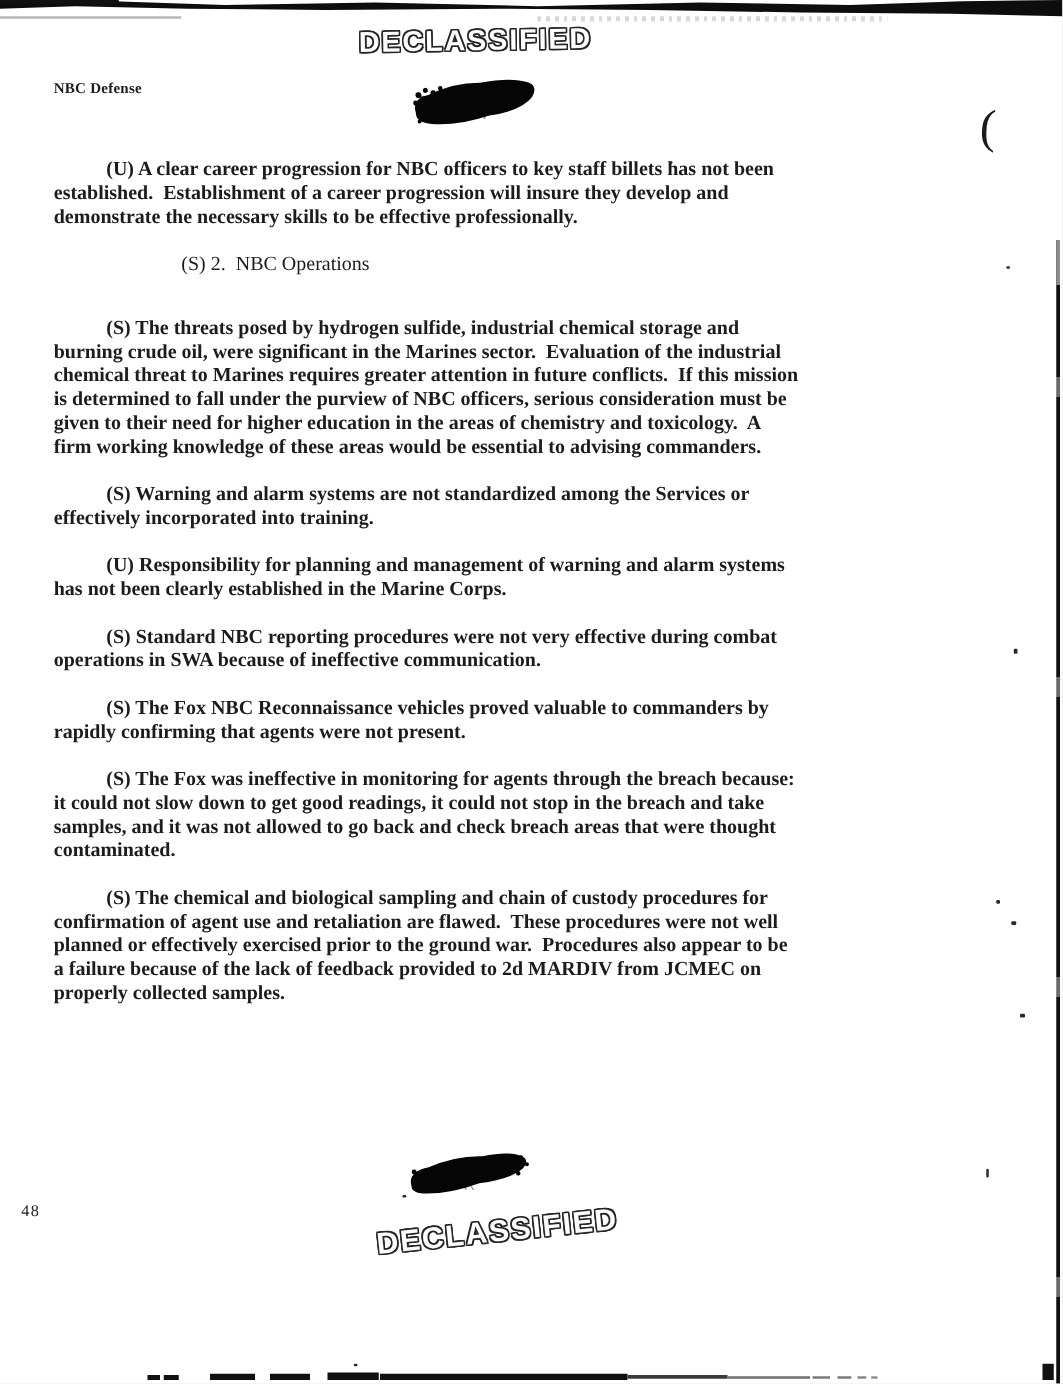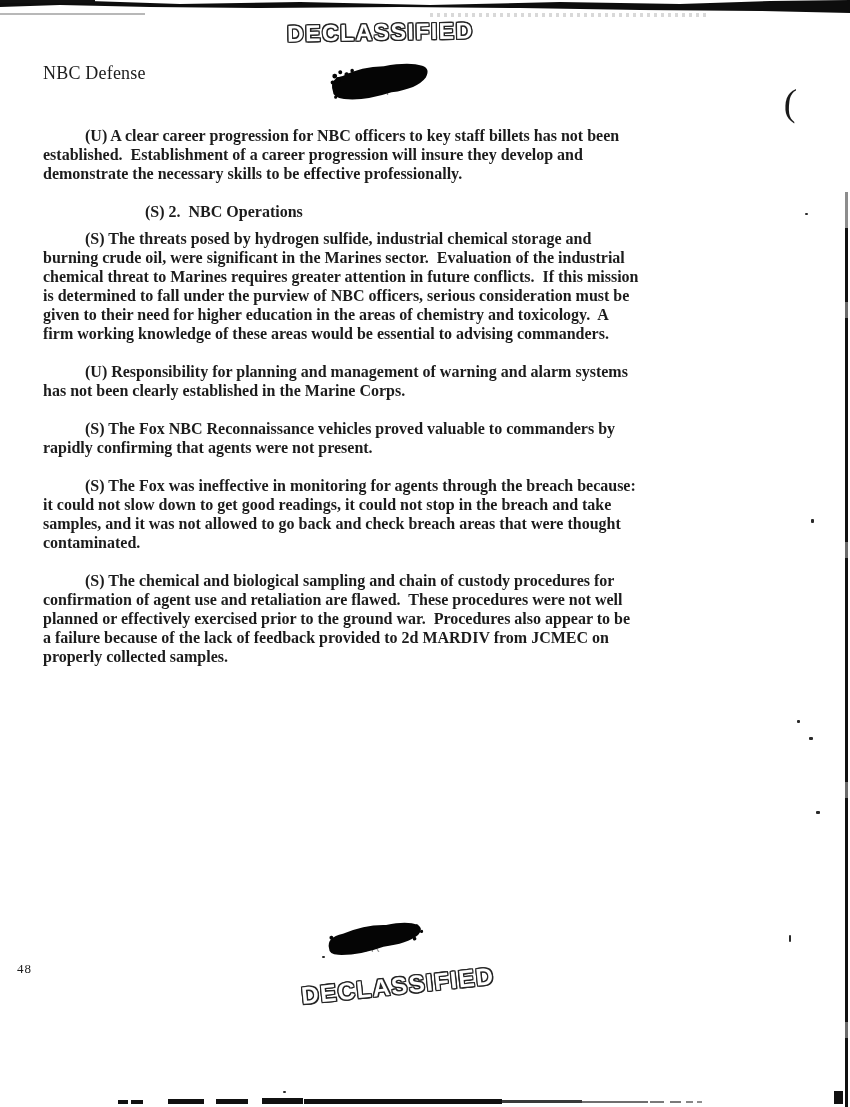--- a/index.html
+++ b/index.html
@@ -21,21 +21,21 @@
   }
   .left-gray-streak{position:absolute;left:0;top:13px;width:145px;height:2px;background:#9a9a9a;opacity:.7;}
   .right-edge-line{
     position:absolute;left:845px;top:192px;width:3px;height:915px;
     background:repeating-linear-gradient(180deg,#101010 0 110px,#6a6a6a 110px 126px,#101010 126px 240px);
   }
   .right-edge-gray-top{position:absolute;left:845px;top:192px;width:3px;height:36px;background:#8c8c8c;}
   .speck{position:absolute;background:#2a2a2a;border-radius:1px;}
   .bottom-seg{position:absolute;background:#111;}
   
-  .header-label{position:absolute;left:43px;top:63px;font-size:18px;letter-spacing:.2px;}
+  .header-label{position:absolute;left:43px;top:63px;font-size:12px;letter-spacing:.2px;font-weight:bold;}
   .stamp{
     font-family:"Liberation Sans","DejaVu Sans",sans-serif;
     font-weight:800;letter-spacing:1.5px;
     color:#fff;
     text-shadow:1.2px 0 #262626,-1.2px 0 #262626,0 1.2px #262626,0 -1.2px #262626,
                 1.2px 1.2px #262626,-1.2px -1.2px #262626,1.2px -1.2px #262626,-1.2px 1.2px #262626;
     white-space:nowrap;
   }
   .stamp-top{position:absolute;left:287px;top:19px;font-size:23px;transform:rotate(-1deg);}
   .stamp-bottom{position:absolute;left:301px;top:972px;font-size:24px;transform:rotate(-6deg);}
@@ -50,23 +50,22 @@
     position:absolute;left:43px;top:126px;width:700px;
     font-size:16px;line-height:19px;
   }
   .para{
     margin:0 0 19px 0;
     white-space:pre-wrap;
     text-indent:42px;
     font-weight:bold;
   }
   .section-heading{
-    margin:0 0 8px 102px;
+    margin:0 0 32px 102px;
     white-space:pre-wrap;
-    font-weight:bold;
   }
 </style>
 </head>
 <body>
 
 <div class="page">
 
   <svg class="top-band" viewBox="0 0 850 18" preserveAspectRatio="none">
     <polygon points="0,2 90,1 180,4 300,2 430,5 560,2 680,4 770,1 850,0 850,13 760,11 640,10 520,8 400,7 260,8 150,7 60,5 0,7" fill="#0d0d0d"></polygon>
     <rect x="0" y="0" width="95" height="3" fill="#111"></rect>
@@ -98,22 +97,26 @@
     <p class="para">(U) A clear career progression for NBC officers to key staff billets has not been
 established.  Establishment of a career progression will insure they develop and
 demonstrate the necessary skills to be effective professionally.</p>
     <p class="section-heading">(S) 2.  NBC Operations</p>
     <p class="para">(S) The threats posed by hydrogen sulfide, industrial chemical storage and
 burning crude oil, were significant in the Marines sector.  Evaluation of the industrial
 chemical threat to Marines requires greater attention in future conflicts.  If this mission
 is determined to fall under the purview of NBC officers, serious consideration must be
 given to their need for higher education in the areas of chemistry and toxicology.  A
 firm working knowledge of these areas would be essential to advising commanders.</p>
+    <p class="para">(S) Warning and alarm systems are not standardized among the Services or
+effectively incorporated into training.</p>
     <p class="para">(U) Responsibility for planning and management of warning and alarm systems
 has not been clearly established in the Marine Corps.</p>
+    <p class="para">(S) Standard NBC reporting procedures were not very effective during combat
+operations in SWA because of ineffective communication.</p>
     <p class="para">(S) The Fox NBC Reconnaissance vehicles proved valuable to commanders by
 rapidly confirming that agents were not present.</p>
     <p class="para">(S) The Fox was ineffective in monitoring for agents through the breach because:
 it could not slow down to get good readings, it could not stop in the breach and take
 samples, and it was not allowed to go back and check breach areas that were thought
 contaminated.</p>
     <p class="para">(S) The chemical and biological sampling and chain of custody procedures for
 confirmation of agent use and retaliation are flawed.  These procedures were not well
 planned or effectively exercised prior to the ground war.  Procedures also appear to be
 a failure because of the lack of feedback provided to 2d MARDIV from JCMEC on

